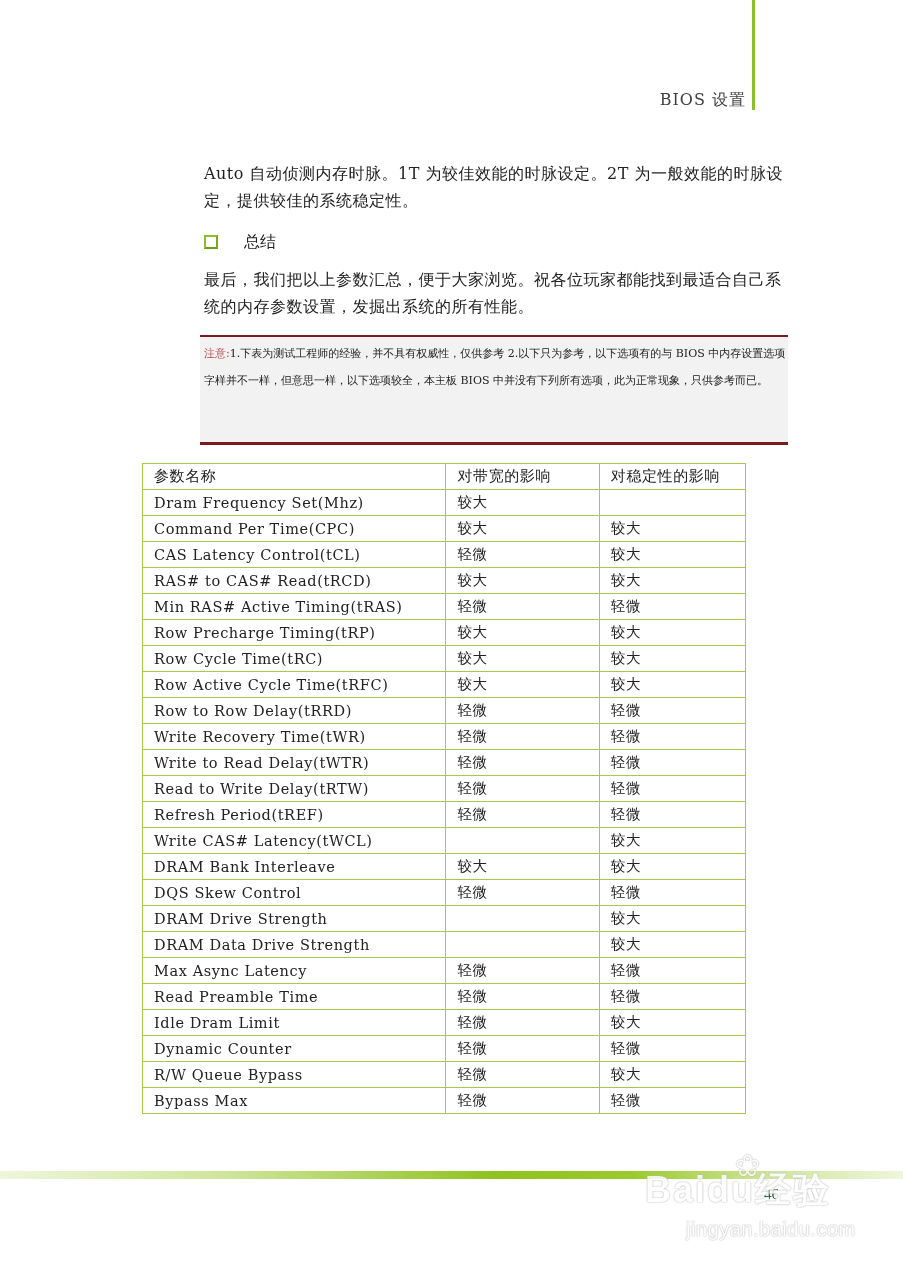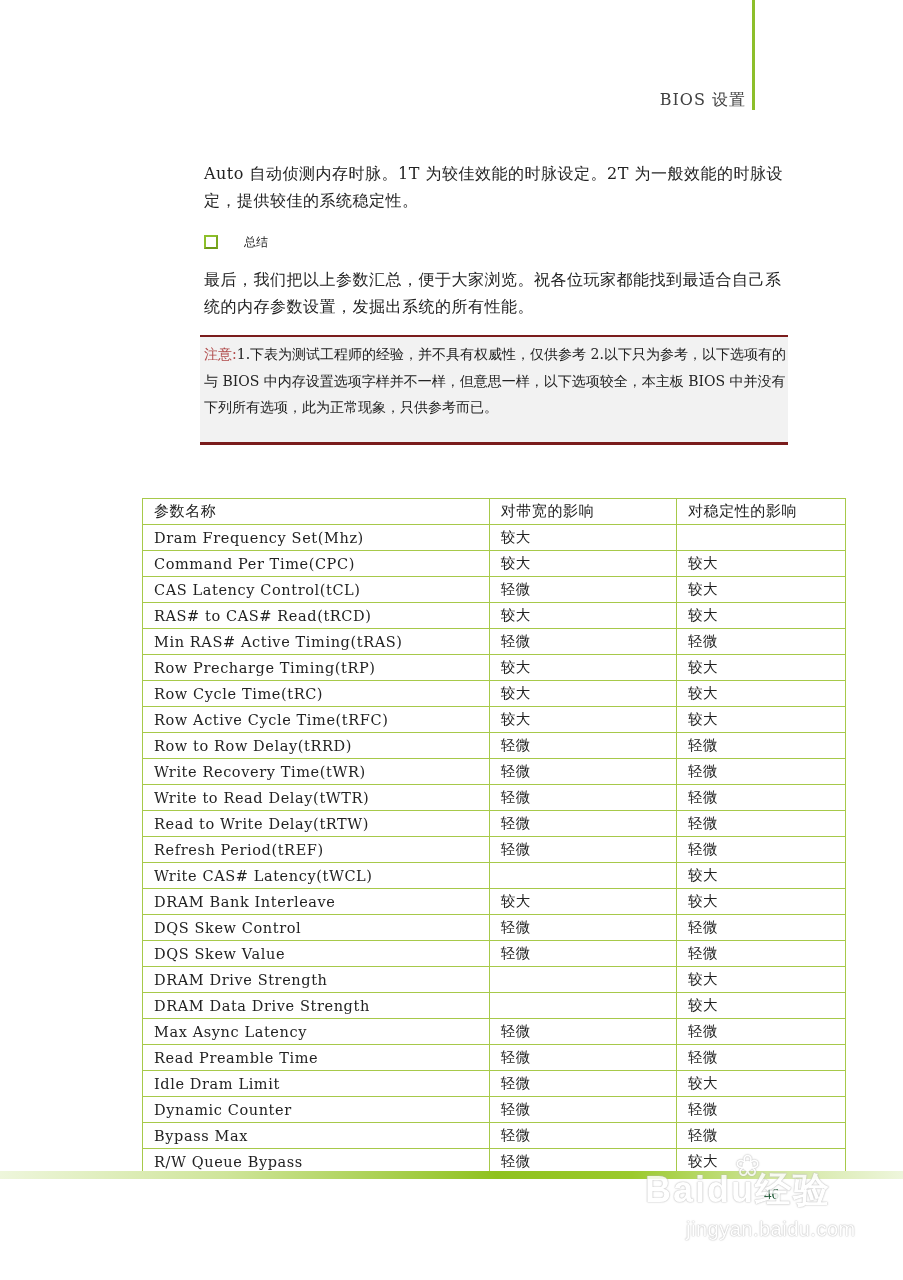--- a/index.html
+++ b/index.html
@@ -16,39 +16,39 @@
     position: absolute; left: 650px; top: 90px; width: 96px; text-align: right;
     font-size: 16px; letter-spacing: 1px; color: #404040;
   }
   .para {
     position: absolute; left: 204px; width: 585px;
     font-size: 16px; line-height: 27px; letter-spacing: 0.5px; color: #222;
   }
   .para-1 { top: 160px; }
   .section {
     position: absolute; left: 204px; top: 228px; height: 28px;
-    display: flex; align-items: center; font-size: 12px; text-align: right;
+    display: flex; align-items: center; font-size: 16px; text-align: right;
   }
   .section .box {
     width: 10px; height: 10px; border: 2px solid #8dbf2a;
     border-right-color: #7aa820; border-bottom-color: #6e9a1a;
     margin-right: 26px; background: #fff;
   }
   .para-2 { top: 266px; }
   .note {
     position: absolute; left: 200px; top: 335px; width: 588px; height: 110px;
     background: #f2f2f2;
     border-top: 2px solid #7a1c1c; border-bottom: 3px solid #7a1c1c;
     padding: 4px 0 0 4px; box-sizing: border-box;
-    font-size: 14px; line-height: 26.5px; color: #222;
+    font-size: 11px; line-height: 26.5px; color: #222;
   }
   .note .note-label { color: #b04a4a; }
   table.params {
-    position: absolute; left: 142px; top: 463px; width: 704px;
-    border-collapse: collapse; font-size: 14.5px; margin-top: 35px;
+    position: absolute; left: 142px; top: 463px; width: 604px;
+    border-collapse: collapse; font-size: 14.5px;
   }
   table.params td, table.params th {
     border: 1.5px solid #a7c94a; height: 25px; padding: 0 0 0 11px;
     text-align: left; font-weight: normal; color: #222; white-space: nowrap;
     letter-spacing: 0.6px;
   }
   table.params th { font-size: 15px; }
   table.params .c1 { width: 310px; }
   table.params .c2 { width: 162px; }
   table.params .c3 { width: 145px; }
@@ -174,25 +174,20 @@
         <td class="c1">DRAM Bank Interleave</td>
         <td class="c2">较大</td>
         <td class="c3">较大</td>
       </tr>
       <tr>
         <td class="c1">DQS Skew Control</td>
         <td class="c2">轻微</td>
         <td class="c3">轻微</td>
       </tr>
       <tr>
-        <td class="c1">DQS Skew Value</td>
-        <td class="c2">轻微</td>
-        <td class="c3">轻微</td>
-      </tr>
-      <tr>
         <td class="c1">DRAM Drive Strength</td>
         <td class="c2"></td>
         <td class="c3">较大</td>
       </tr>
       <tr>
         <td class="c1">DRAM Data Drive Strength</td>
         <td class="c2"></td>
         <td class="c3">较大</td>
       </tr>
       <tr>
@@ -209,28 +204,28 @@
         <td class="c1">Idle Dram Limit</td>
         <td class="c2">轻微</td>
         <td class="c3">较大</td>
       </tr>
       <tr>
         <td class="c1">Dynamic Counter</td>
         <td class="c2">轻微</td>
         <td class="c3">轻微</td>
       </tr>
       <tr>
+        <td class="c1">R/W Queue Bypass</td>
+        <td class="c2">轻微</td>
+        <td class="c3">较大</td>
+      </tr>
+      <tr>
         <td class="c1">Bypass Max</td>
         <td class="c2">轻微</td>
         <td class="c3">轻微</td>
-      </tr>
-      <tr>
-        <td class="c1">R/W Queue Bypass</td>
-        <td class="c2">轻微</td>
-        <td class="c3">较大</td>
       </tr>
     </tbody>
 </table>
 
 <div class="bottom-bar"></div>
 <div class="page-num">46</div>
 
 <div class="watermark">
   <span class="paw">❀</span>
   <span class="wm-top">Baidu经验</span>

